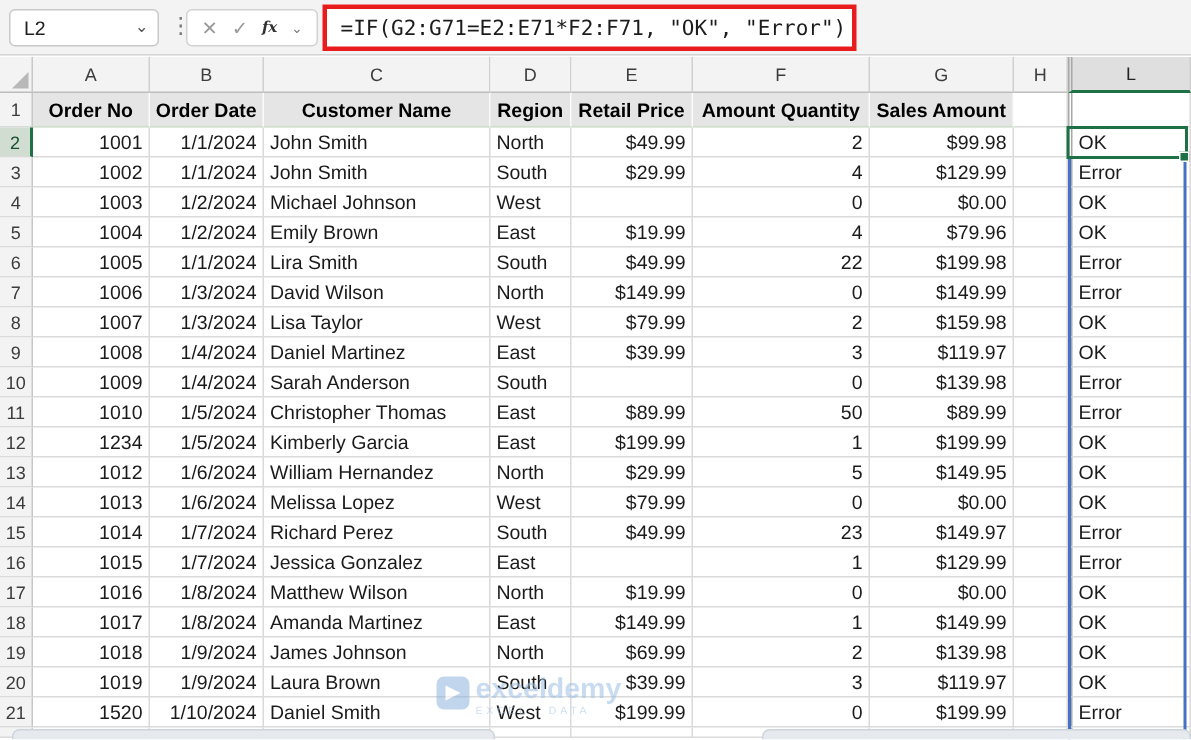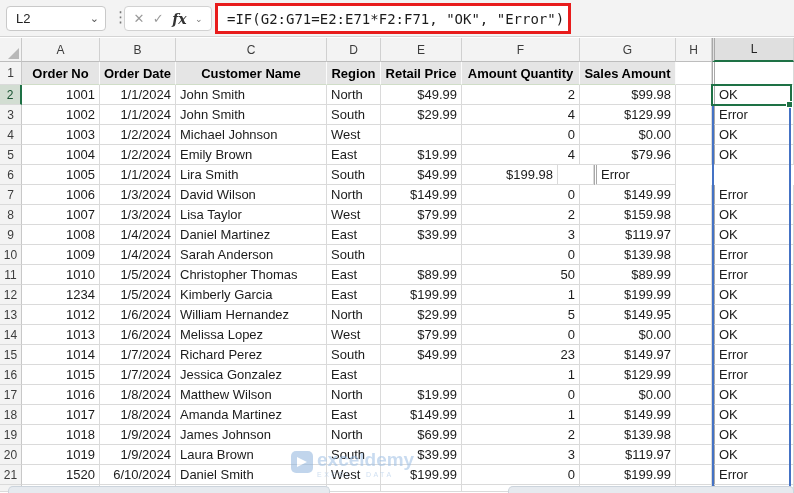--- a/index.html
+++ b/index.html
@@ -13,21 +13,21 @@
   .name-box { position:absolute; left:6px; top:6px; width:100px; height:25px; background:#fff;
               border:1px solid #c9c9c9; border-radius:4px; display:flex; align-items:center;
               padding:0 6px 0 9px; font-size:13px; color:#222; }
   .name-box .chev { margin-left:auto; font-size:11px; color:#555; line-height:1; }
   .dots { position:absolute; left:113px; top:8px; color:#777; font-size:15px; }
   .fx-group { position:absolute; left:124px; top:6px; width:88px; height:25px; background:#fff;
               border:1px solid #d2d2d2; border-radius:4px; display:flex; align-items:center;
               justify-content:space-evenly; }
   .fx-group .gicon { color:#9a9a9a; font-size:13px; }
   .fx-group .fx { font-family:"DejaVu Serif", serif; font-style:italic; font-weight:bold;
-                  color:#333; font-size:14px; }
+                  color:#333; font-size:10px; }
   .fx-group .chev-sm { color:#777; font-size:9px; }
   .formula-box { position:absolute; left:215px; top:3px; width:356px; height:31px; background:#fff;
                  border:3px solid #e81c1c; display:flex; align-items:center; padding-left:9px;
                  font-family:"DejaVu Sans Mono", monospace; font-size:14px; color:#1c1c1c;
                  white-space:nowrap; overflow:hidden; }
 
   
   .sheet { position:absolute; left:0; top:38px; width:794px; height:455px; background:#fff; }
   .hrow { display:flex; height:24px; }
   .hcell { background:#f3f3f3; border-right:1px solid #d0d0d0; border-bottom:1px solid #bdbdbd;
@@ -184,20 +184,21 @@
     <div class="cell w-l txt dbl">OK</div>
   </div>
 
   <div class="row">
     <div class="cell gutter w-gutter">6</div>
     <div class="cell w-a num">1005</div>
     <div class="cell w-b num">1/1/2024</div>
     <div class="cell w-c txt">Lira Smith</div>
     <div class="cell w-d txt">South</div>
     <div class="cell w-e num">$49.99</div>
+    <div class="cell w-f num">22</div>
     <div class="cell w-g num">$199.98</div>
     <div class="cell w-h"></div>
     <div class="cell w-l txt dbl">Error</div>
   </div>
 
   <div class="row">
     <div class="cell gutter w-gutter">7</div>
     <div class="cell w-a num">1006</div>
     <div class="cell w-b num">1/3/2024</div>
     <div class="cell w-c txt">David Wilson</div>
@@ -374,21 +375,21 @@
     <div class="cell w-e num">$39.99</div>
     <div class="cell w-f num">3</div>
     <div class="cell w-g num">$119.97</div>
     <div class="cell w-h"></div>
     <div class="cell w-l txt dbl">OK</div>
   </div>
 
   <div class="row">
     <div class="cell gutter w-gutter">21</div>
     <div class="cell w-a num">1520</div>
-    <div class="cell w-b num">6/10/2024</div>
+    <div class="cell w-b num">1/10/2024</div>
     <div class="cell w-c txt">Daniel Smith</div>
     <div class="cell w-d txt">West</div>
     <div class="cell w-e num">$199.99</div>
     <div class="cell w-f num">0</div>
     <div class="cell w-g num">$199.99</div>
     <div class="cell w-h"></div>
     <div class="cell w-l txt dbl">Error</div>
   </div>
 </div>
 

